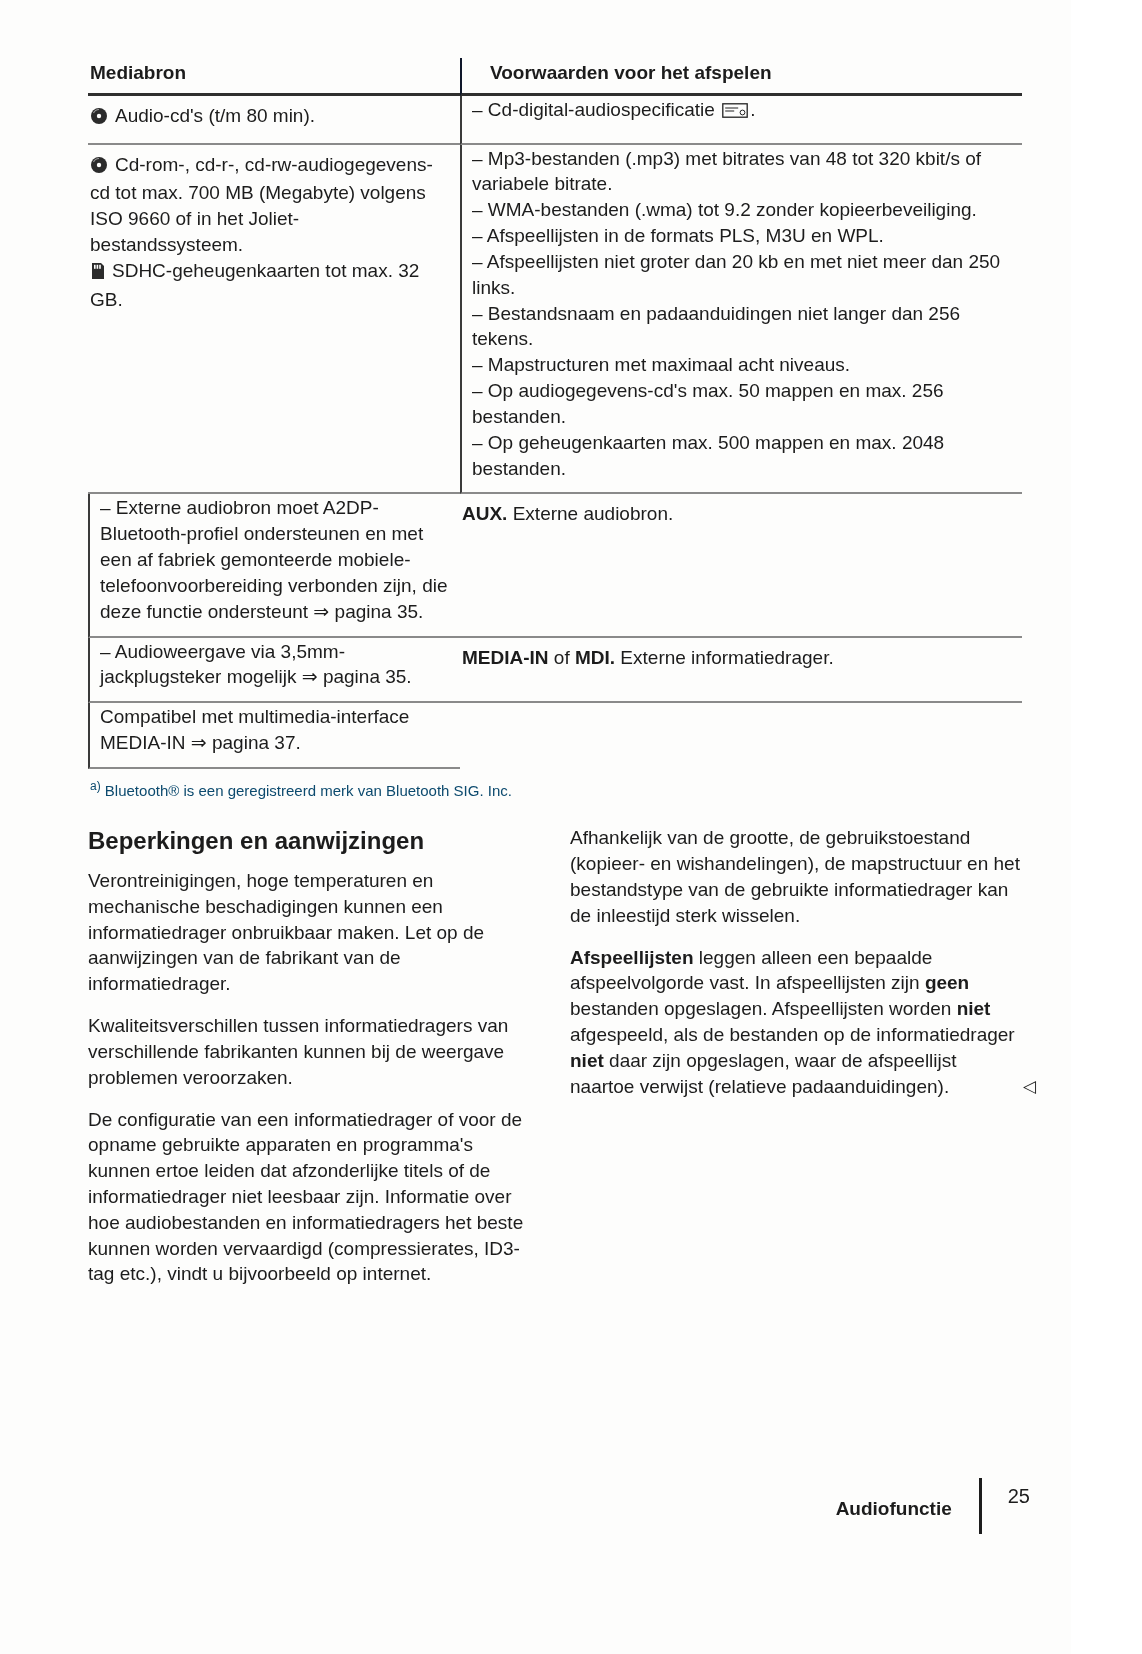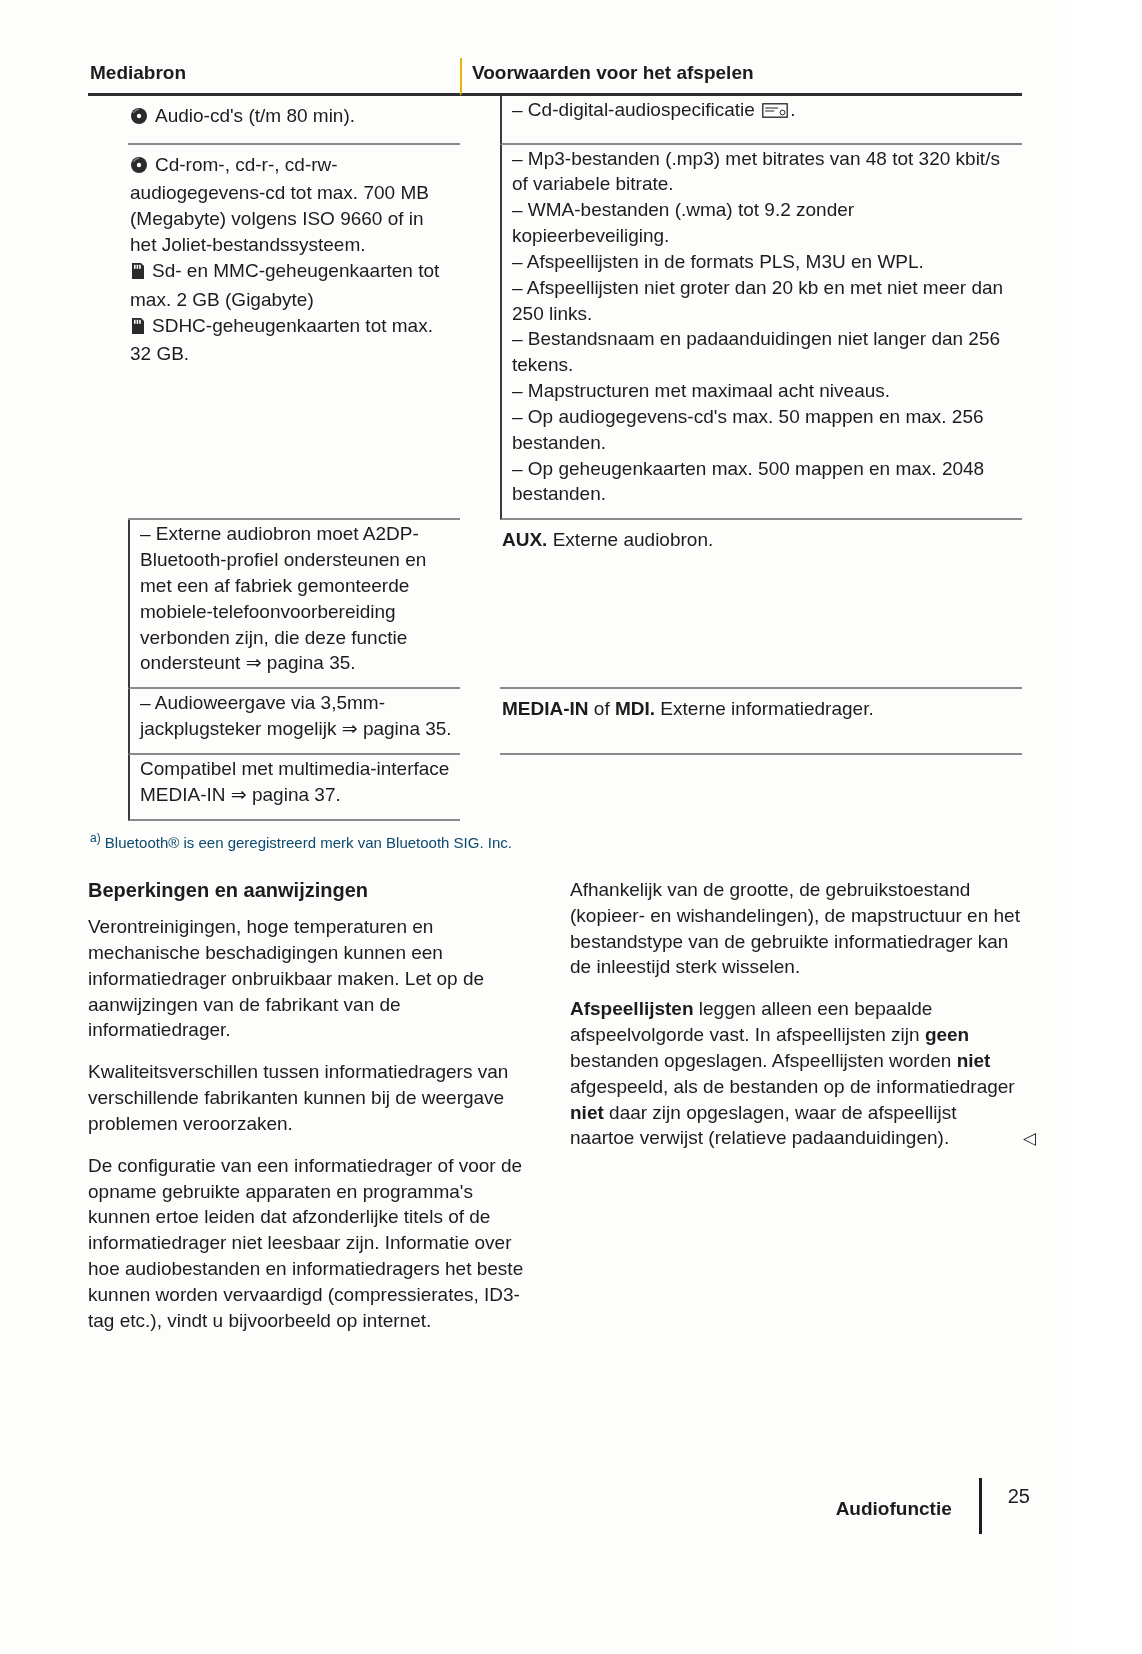--- a/index.html
+++ b/index.html
@@ -15,43 +15,42 @@
   }
   .content{position:absolute;left:88px;top:58px;width:934px;}
 
   
   .mtable{display:grid;grid-template-columns:372px 562px;}
   .th{
     font-weight:700;
     padding:2px 0 7px 2px;
     border-bottom:3px solid #2f2f2f;
   }
-  .th.rightcol{padding-left:10px;border-left:2px solid #eab308;}
+  .th.rightcol{padding-left:28px;border-left:2px solid #0f172a;}
   .td{
     padding:7px 18px 11px 2px;
     border-bottom:2px solid #8a8a8a;
-    margin-left:40px;
   }
   .td.rightcol{padding:1px 6px 11px 10px;border-left:2px solid #3a3a3a;}
   .item{margin:0;}
   .line{margin:0;}
 
   .ic{display:inline-block;vertical-align:-3px;margin-right:7px;}
   .ic.logo{vertical-align:-2px;margin:0 2px;}
   sup{font-size:12px;line-height:0;vertical-align:super;}
   .b{font-weight:700;}
 
   
   .footnote{margin:12px 0 0 2px;font-size:15px;color:#0c4a6e;}
 
   
   .cols{display:flex;justify-content:space-between;margin-top:24px;}
   .col-left{width:448px;}
   .col-right{width:452px;}
-  .heading{font-size:20px;font-weight:700;margin:0 0 10px 0;}
+  .heading{font-size:24px;font-weight:700;margin:0 0 10px 0;}
   .para{margin:0 0 16px 0;}
   .rel{position:relative;}
   .end-marker{position:absolute;right:-14px;bottom:1px;font-size:17px;}
 
   
   .footer{
     position:absolute;left:690px;top:1478px;width:340px;
     display:flex;justify-content:flex-end;align-items:stretch;gap:12px;
   }
   .footer-label{font-weight:700;align-self:flex-end;padding-bottom:12px;font-size:19px;}
@@ -83,26 +82,20 @@
                 <circle cx="20.5" cy="9.5" r="2.4" fill="none" stroke="#222" stroke-width="1"></circle>
               </svg></span><span>.</span></p>
       </div>
 
       <div class="td">
         <p class="item"><span class="ic"><svg width="18" height="18" viewBox="0 0 18 18">
                 <circle cx="9" cy="9" r="8" fill="#2b2b2b"></circle>
                 <circle cx="9" cy="9" r="2.2" fill="#fdfdfc"></circle>
                 <path d="M3.5 6 A6.5 6.5 0 0 1 9 2.5" stroke="#9a9a9a" fill="none" stroke-width="1.2"></path>
               </svg></span><span>Cd-rom-, cd-r-, cd-rw-audiogegevens-cd tot max. 700 MB (Megabyte) volgens ISO 9660 of in het Joliet-bestandssysteem.</span></p>
-        <p class="item"><span class="ic"><svg width="15" height="18" viewBox="0 0 15 18">
-                <path d="M2 1 h9 l3 3 v13 h-12 z" fill="#2b2b2b"></path>
-                <rect x="4" y="2.8" width="1.6" height="4" fill="#fdfdfc"></rect>
-                <rect x="6.6" y="2.8" width="1.6" height="4" fill="#fdfdfc"></rect>
-                <rect x="9.2" y="2.8" width="1.6" height="4" fill="#fdfdfc"></rect>
-              </svg></span><span>Sd- en MMC-geheugenkaarten tot max. 2 GB (Gigabyte)</span></p>
         <p class="item"><span class="ic"><svg width="15" height="18" viewBox="0 0 15 18">
                 <path d="M2 1 h9 l3 3 v13 h-12 z" fill="#2b2b2b"></path>
                 <rect x="4" y="2.8" width="1.6" height="4" fill="#fdfdfc"></rect>
                 <rect x="6.6" y="2.8" width="1.6" height="4" fill="#fdfdfc"></rect>
                 <rect x="9.2" y="2.8" width="1.6" height="4" fill="#fdfdfc"></rect>
               </svg></span><span>SDHC-geheugenkaarten tot max. 32 GB.</span></p>
       </div>
       <div class="td rightcol">
         <p class="line">– Mp3-bestanden (.mp3) met bitrates van 48 tot 320 kbit/s of variabele bitrate.</p>
         <p class="line">– WMA-bestanden (.wma) tot 9.2 zonder kopieerbeveiliging.</p>

